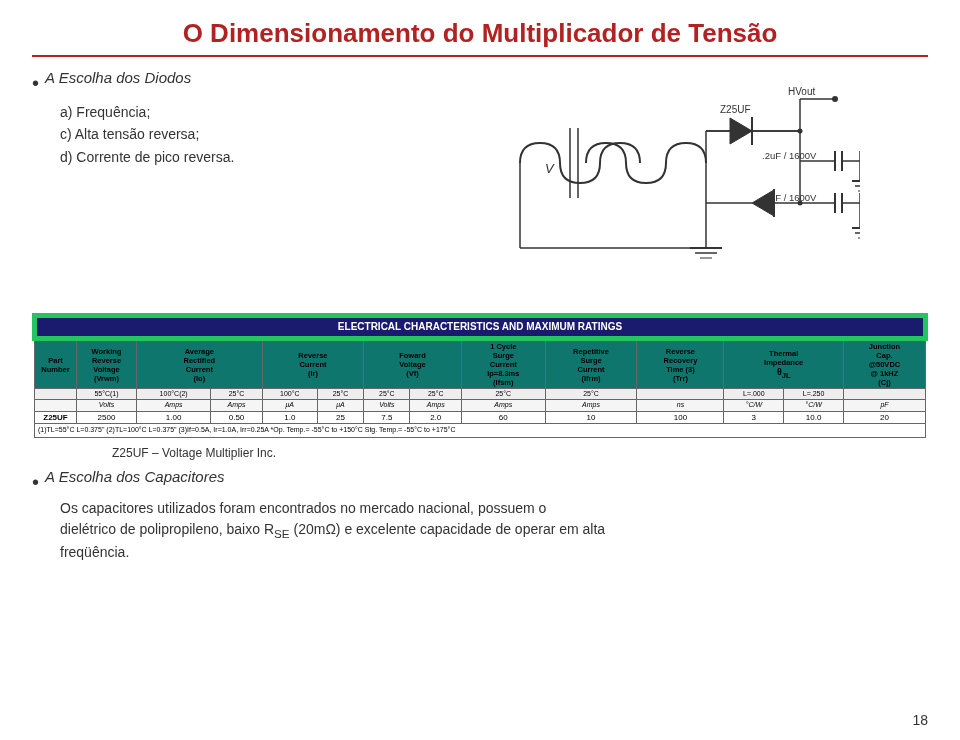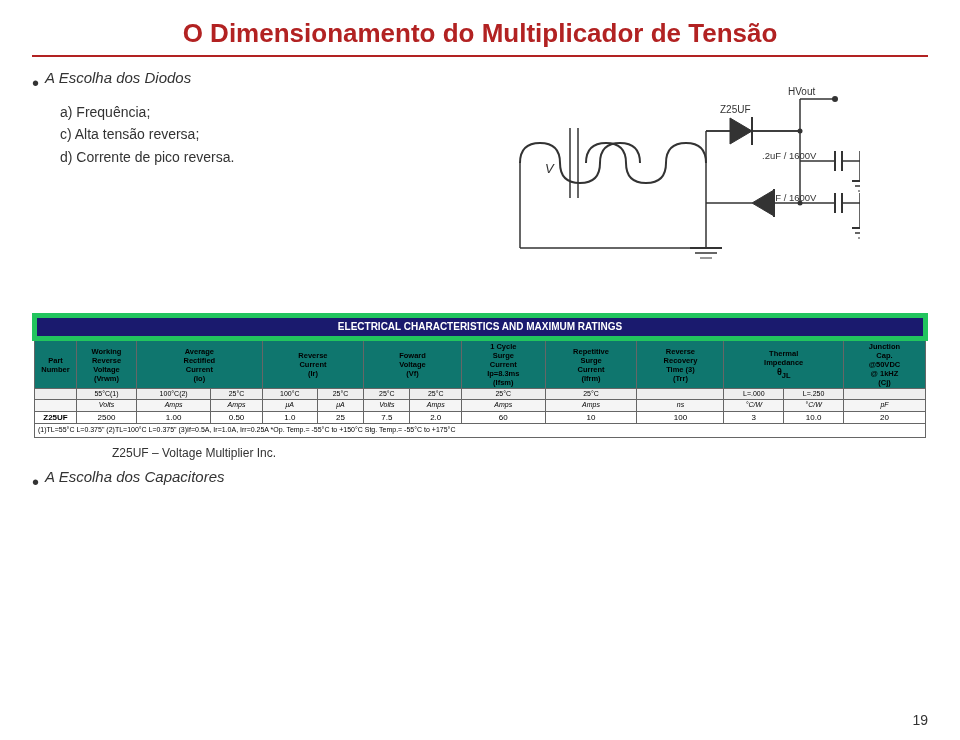--- a/index.html
+++ b/index.html
@@ -380,17 +380,22 @@
   </div>
 
   <div class="bottom-section">
     <div class="z25uf-line">Z25UF – Voltage Multiplier Inc.</div>
 
     <div class="bullet-section2">
       <span class="bullet-dot">•</span>
       <span class="capacitores-text">A Escolha dos Capacitores</span>
     </div>
 
+    <div class="body-text">
+      <span>Os capacitores utilizados foram encontrados no mercado nacional,  possuem o</span><br>
+      <span>dielétrico de polipropileno, baixo R</span><sub>SE</sub><span> (20mΩ) e excelente capacidade de operar em alta</span><br>
+      <span>freqüência.</span>
+    </div>
   </div>
 
-  <div class="page-number">19</div>
+  <div class="page-number">18</div>
 
 </div>
 
 </body></html>

